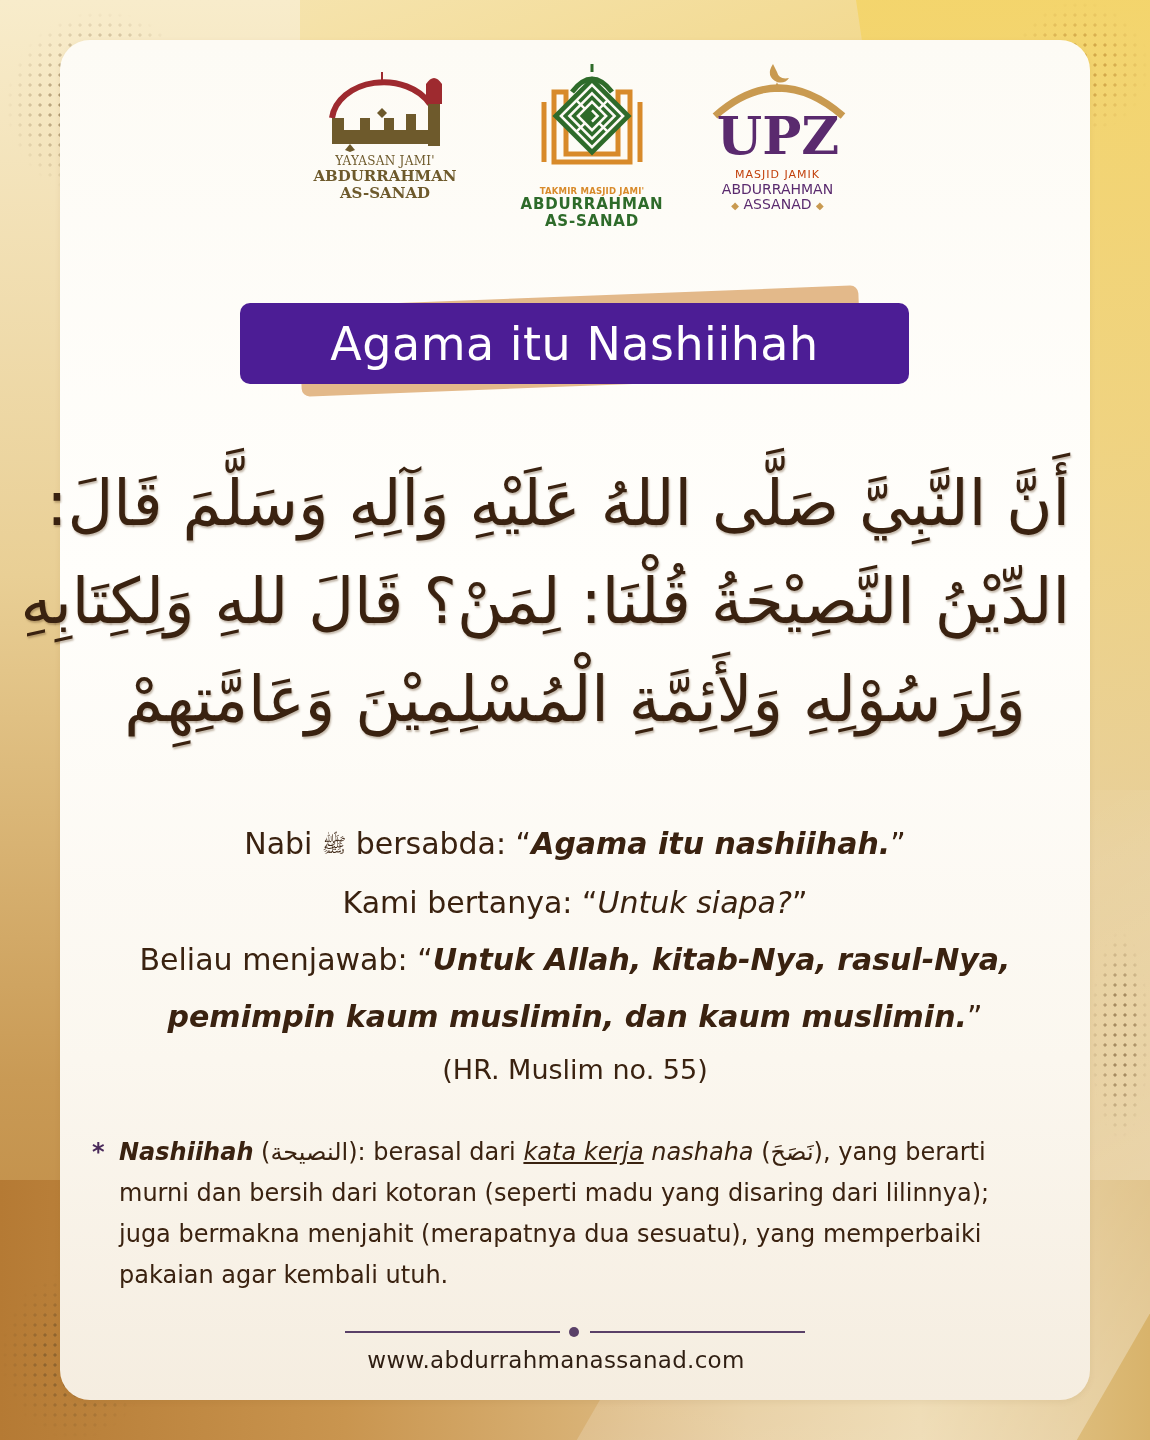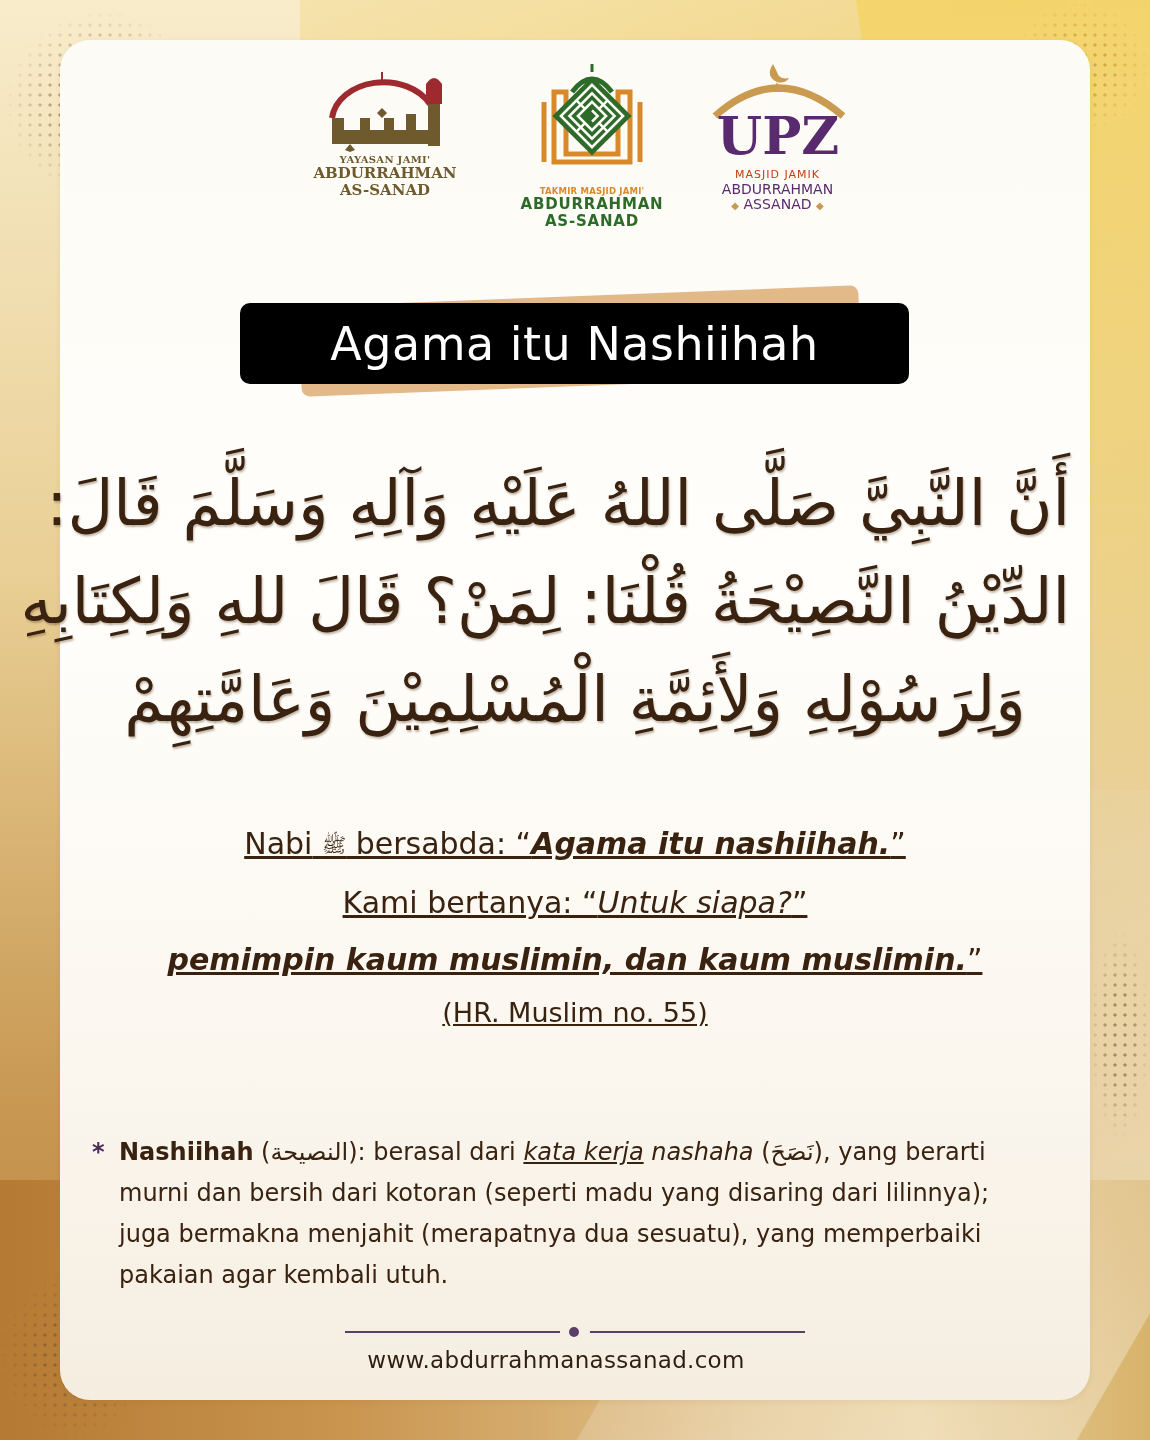--- a/index.html
+++ b/index.html
@@ -48,37 +48,37 @@
     box-shadow: 0 2px 6px rgba(120,80,30,.08);
   }
 
   
   .logos { position: absolute; top: 70px; left: 0; width: 1150px; height: 160px; }
   .logo { position: absolute; text-align: center; }
   .logo .mark { display: block; margin: 0 auto; }
   .logo-1 { left: 300px; width: 170px; top: 0; }
   .logo-2 { left: 512px; width: 160px; top: -8px; }
   .logo-3 { left: 690px; width: 175px; top: -10px; }
-  .l1-sub { font-family: "DejaVu Serif", serif; color: #6e5a2c; font-size: 10px; font-weight: bold; letter-spacing: .3px; margin-top: 2px; }
+  .l1-sub { font-family: "DejaVu Serif", serif; color: #6e5a2c; font-size: 12px; font-weight: normal; letter-spacing: .3px; margin-top: 2px; }
   .l1-main { font-family: "DejaVu Serif", serif; color: #6e5a2c; font-size: 15px; font-weight: bold; line-height: 17px; }
   .l2-sub { color: #d88a2a; font-size: 8.5px; font-weight: bold; letter-spacing: .2px; margin-top: 20px; }
   .l2-main { color: #2e6b2a; font-size: 15px; font-weight: bold; letter-spacing: .8px; line-height: 17px; }
   .l3-sub { color: #c2410c; font-size: 11px; letter-spacing: 1px; margin-top: 10px; line-height: 14px; }
   .l3-main { color: #5a2a6e; font-size: 14px; line-height: 15px; }
   .l3-dot { color: #c99a50; font-size: 10px; }
 
   
   .title-shadow {
     position: absolute; left: 300px; top: 296px; width: 560px; height: 90px;
     background: #e3b98a; border-radius: 8px;
     transform: rotate(-2.2deg);
   }
   .title-banner {
     position: absolute; left: 240px; top: 303px; width: 669px; height: 81px;
-    background: #000000; border-radius: 10px;
+    background: #4c1d95; border-radius: 10px;
     display: flex; align-items: center; justify-content: center;
   }
   .title-text {
     color: #ffffff; font-family: "DejaVu Sans", sans-serif; font-size: 46px;
     font-weight: normal; letter-spacing: .5px;
   }
 
   
   .arabic {
     position: absolute; left: 80px; top: 455px; width: 990px;
@@ -86,36 +86,36 @@
     font-family: "DejaVu Sans", sans-serif;
     color: #3a2210; font-size: 63px; line-height: 98px;
     text-shadow: 1px 2px 2px rgba(90,60,30,.35);
   }
   .arabic div { white-space: nowrap; }
 
   
   .translation {
     position: absolute; left: 80px; top: 815px; width: 990px;
     text-align: center; color: #3a2210;
-    font-family: "DejaVu Sans", sans-serif; font-size: 30px; line-height: 57px; text-decoration: underline;
+    font-family: "DejaVu Sans", sans-serif; font-size: 30px; line-height: 57px;
   }
   .translation .line { white-space: nowrap; }
   .translation .bi { font-weight: bold; font-style: italic; }
   .translation .it { font-style: italic; }
   .translation .ref { font-size: 27px; line-height: 50px; }
   .salawat { font-size: 20px; vertical-align: middle; color: #3a2210; }
 
   
   .footnote {
     position: absolute; left: 92px; top: 1132px; width: 920px;
     color: #3a2210; font-family: "DejaVu Sans", sans-serif; font-size: 24px; line-height: 41px;
   }
   .footnote .star { position: absolute; left: 0; top: 0; color: #4a2a5a; font-weight: bold; }
   .footnote .body { padding-left: 27px; }
-  .footnote .term { font-weight: bold; }
+  .footnote .term { font-weight: bold; font-style: italic; }
   .footnote .u { text-decoration: underline; font-style: italic; }
   .footnote .it { font-style: italic; }
 
   
   .divider { position: absolute; left: 345px; top: 1326px; width: 460px; height: 12px; }
   .divider .ln { position: absolute; top: 5px; height: 2px; background: #5a4068; }
   .divider .ln.l { left: 0; width: 215px; }
   .divider .ln.r { right: 0; width: 215px; }
   .divider .dot { position: absolute; left: 224px; top: 1px; width: 10px; height: 10px; border-radius: 50%; background: #5a4068; }
   .url {
@@ -207,20 +207,23 @@
 
 <div class="translation">
   <div class="line">
     <span>Nabi</span>
     <span class="salawat">ﷺ</span><span> bersabda: “</span><span class="bi">Agama itu nashiihah.</span><span>”</span>
   </div>
   <div class="line">
     <span>Kami bertanya: “</span><span class="it">Untuk siapa?</span><span>”</span>
   </div>
   <div class="line">
+    <span>Beliau menjawab: “</span><span class="bi">Untuk Allah, kitab-Nya, rasul-Nya,</span>
+  </div>
+  <div class="line">
     <span class="bi">pemimpin kaum muslimin, dan kaum muslimin.</span><span>”</span>
   </div>
   <div class="line ref">(HR. Muslim no. 55)</div>
 </div>
 
 <div class="footnote">
   <span class="star">*</span>
   <div class="body">
     <span class="term">Nashiihah</span><span> (النصيحة)</span><span>: berasal dari </span><span class="u">kata kerja</span><span> </span><span class="it">nashaha</span><span> (نَصَحَ)</span><span>, yang berarti murni dan bersih dari kotoran (seperti madu yang disaring dari lilinnya); juga bermakna menjahit (merapatnya dua sesuatu), yang memperbaiki pakaian agar kembali utuh.</span>
   </div>

